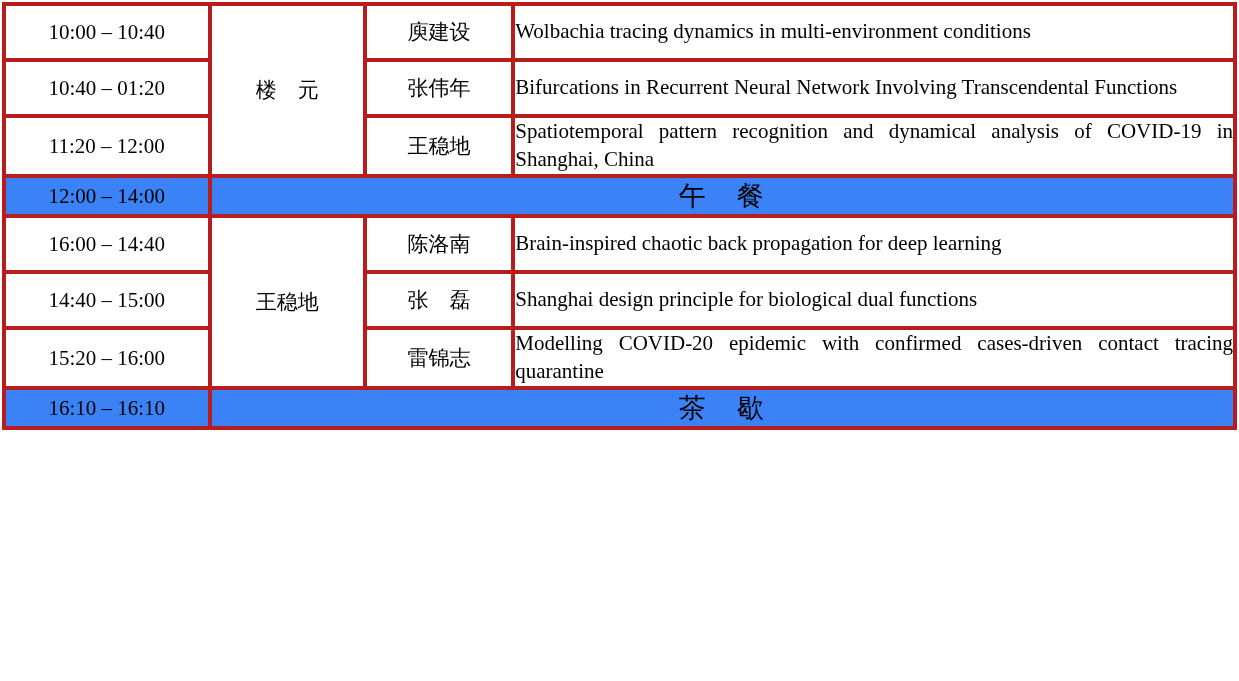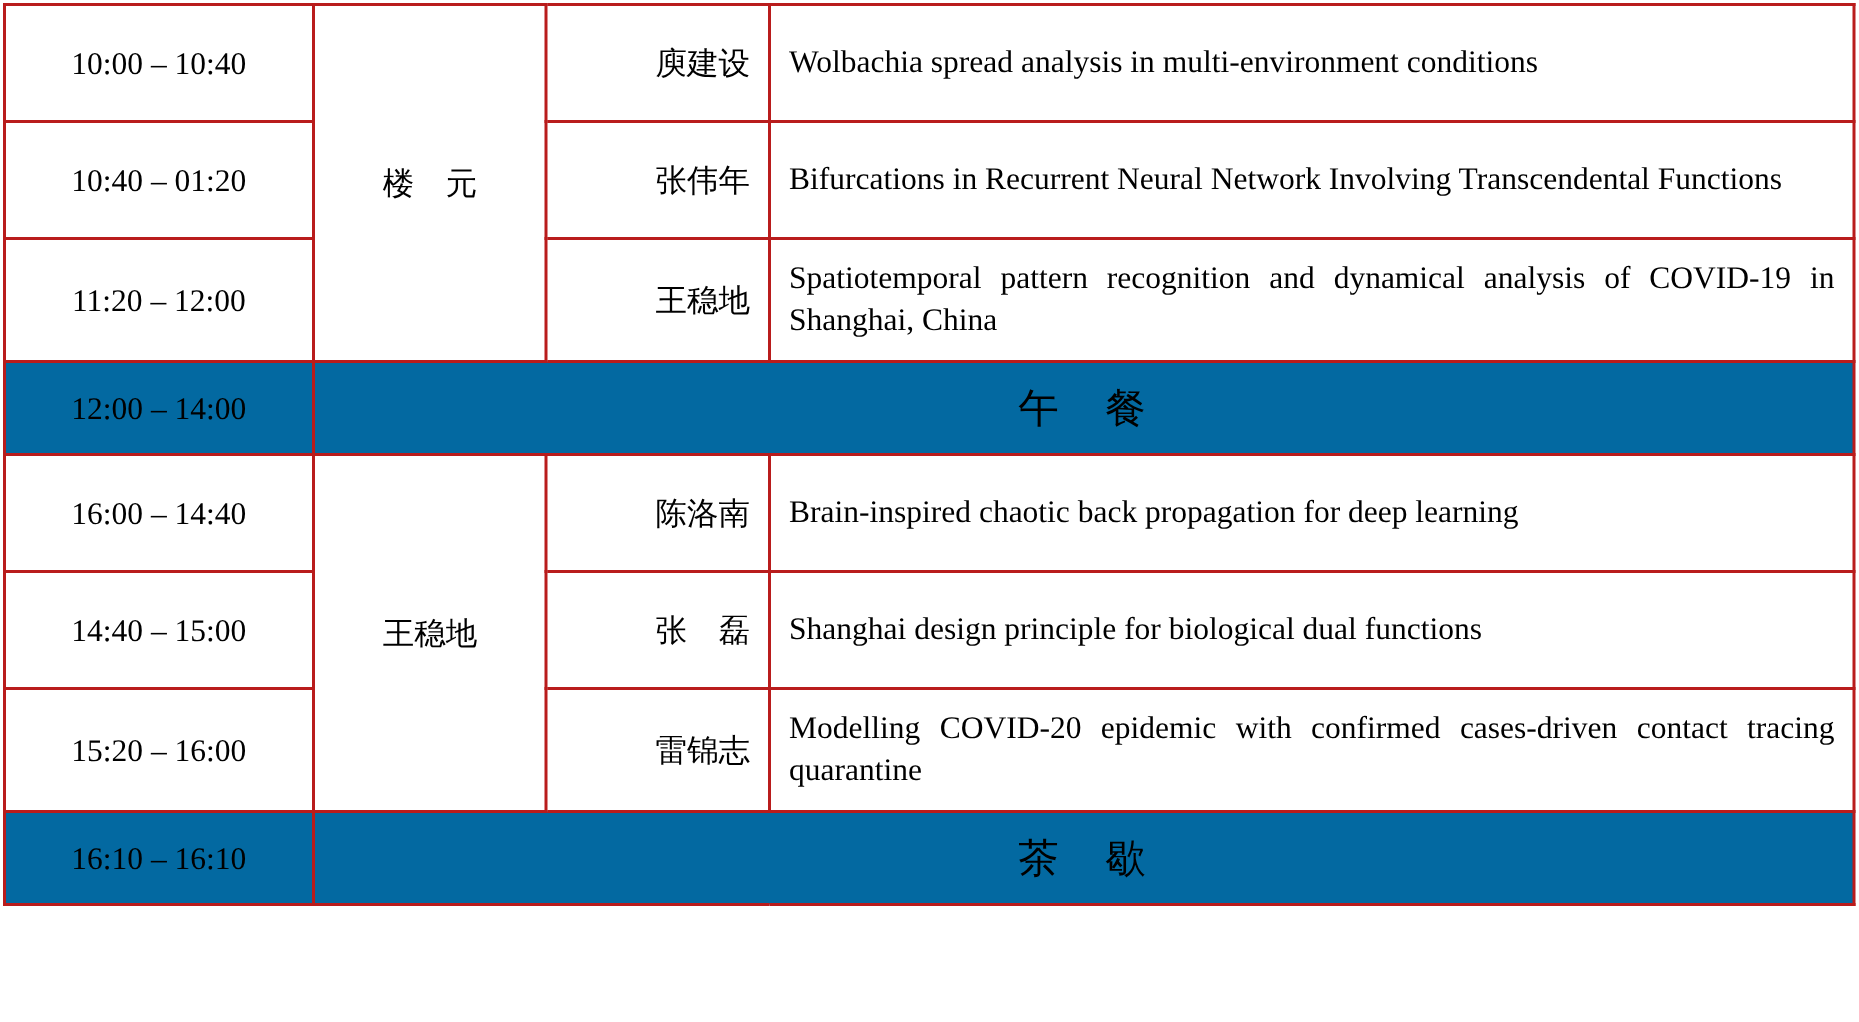--- a/index.html
+++ b/index.html
@@ -16,23 +16,23 @@
   .schedule-wrap {
     padding: 0;
   }
   table.schedule {
     border-collapse: collapse;
     width: 1235px;
     margin: 2px 0 0 2px;
     table-layout: fixed;
   }
   table.schedule td {
-    border: 2px solid #b91c1c;
+    border: 4px solid #b91c1c;
     vertical-align: middle;
-    padding: 12px;
+    padding: 0;
   }
   .col-time   { width: 205px; }
   .col-chair  { width: 155px; }
   .col-speaker{ width: 148px; }
   .col-title  { width: 720px; }
 
   .cell-time {
     text-align: center;
     font-size: 21px;
     padding: 10px 4px;
@@ -40,36 +40,36 @@
   }
   .cell-chair {
     text-align: center;
     font-size: 21px;
     font-family: "DejaVu Sans", sans-serif;
     letter-spacing: 0px;
     padding: 6px 4px;
     margin-left: 12px;
   }
   .cell-speaker {
-    text-align: right;
+    text-align: center;
     font-size: 21px;
     font-family: Liberation Sans, sans-serif;
     padding: 6px 4px;
   }
   .cell-title {
     text-align: justify;
     text-align-last: left;
     font-size: 21px;
     line-height: 1.33;
     padding: 9px 14px 9px 14px;
     hyphens: auto;
   }
   tr.row-talk td.cell-title { height: 52px; }
   tr.row-break td {
-    background: #0369a1;
+    background: #3b82f6;
   }
   .cell-break-label {
     text-align: center;
     font-size: 27px;
     font-family: "DejaVu Sans", sans-serif;
     padding: 12px 4px;
     letter-spacing: 2px;
   }
   .cell-break-time {
     background: #fae1d3;
@@ -85,21 +85,21 @@
       <col class="col-chair">
       <col class="col-speaker">
       <col class="col-title">
     </colgroup>
     <tbody>
 
       <tr class="row-talk">
         <td class="cell-time">10:00 – 10:40</td>
         <td class="cell-chair" rowspan="3">楼　元</td>
         <td class="cell-speaker">庾建设</td>
-        <td class="cell-title">Wolbachia spread analysis in multi-environment conditions</td>
+        <td class="cell-title">Wolbachia tracing dynamics in multi-environment conditions</td>
       </tr>
 
       <tr class="row-talk">
         <td class="cell-time">10:40 – 01:20</td>
         <td class="cell-speaker">张伟年</td>
         <td class="cell-title">Bifurcations in Recurrent Neural Network Involving Transcendental Functions</td>
       </tr>
 
       <tr class="row-talk">
         <td class="cell-time">11:20 – 12:00</td>

